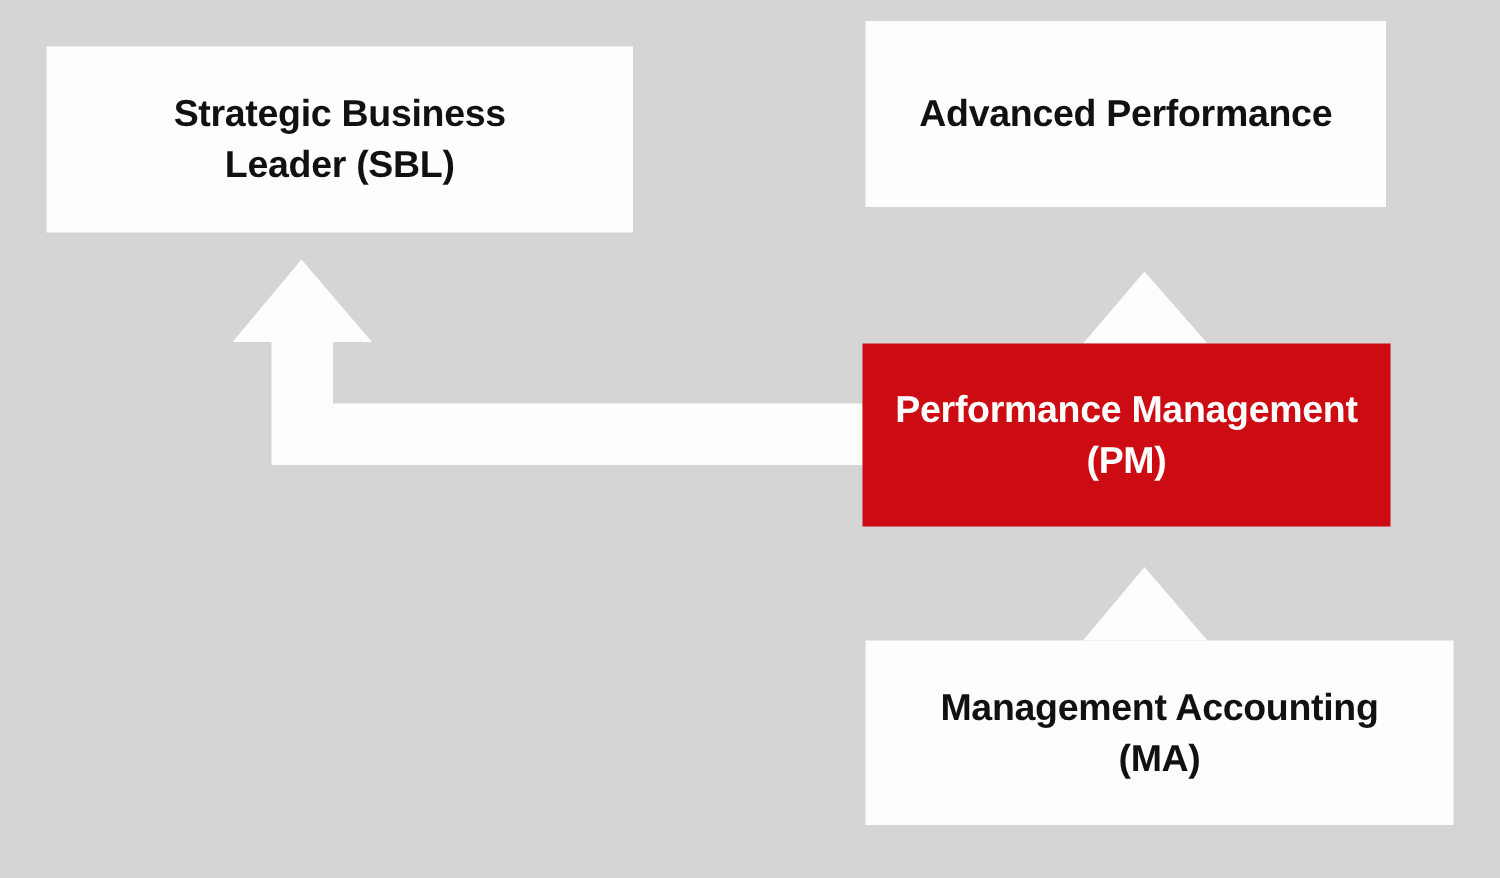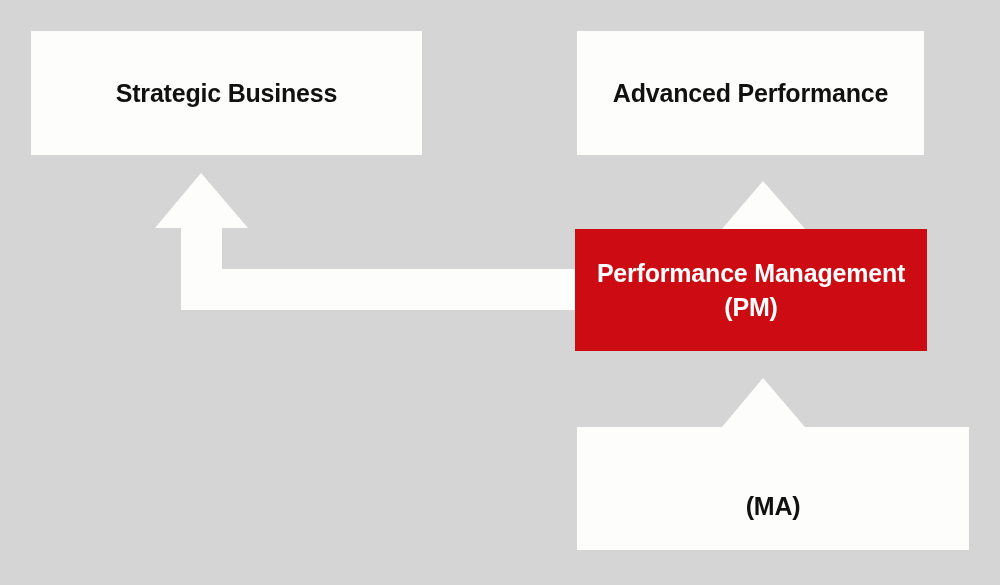--- a/index.html
+++ b/index.html
@@ -42,21 +42,21 @@
   }
   .node-red {
     background: #cc0b12;
   }
   .node-red .node-label {
     color: #ffffff;
   }
 
   
   #node-sbl { left: 31px;  top: 31px;  width: 391px; height: 124px; }
-  #node-apm { left: 577px; top: 31px;  width: 347px; height: 124px; }
+  #node-apm { left: 577px; top: 14px;  width: 347px; height: 124px; }
   #node-pm  { left: 575px; top: 229px; width: 352px; height: 122px; }
   #node-ma  { left: 577px; top: 427px; width: 392px; height: 123px; }
 
   
   #connectors {
     position: absolute;
     left: 0;
     top: 0;
     width: 1000px;
     height: 585px;
@@ -81,36 +81,37 @@
              Z"></path>
 
     <path fill="#fdfdfb" d="M 763,181 L 805,229 L 722,229 Z"></path>
 
     <path fill="#fdfdfb" d="M 763,378 L 805,427 L 722,427 Z"></path>
   </svg>
 
   <div class="node node-white" id="node-sbl">
     <div class="node-label">
       <span>Strategic Business</span><br>
+      <span>Leader (SBL)</span>
     </div>
   </div>
 
   <div class="node node-white" id="node-apm">
     <div class="node-label">
       <span>Advanced Performance</span><br>
     </div>
   </div>
 
   <div class="node node-red" id="node-pm">
     <div class="node-label">
       <span>Performance Management</span><br>
       <span>(PM)</span>
     </div>
   </div>
 
   <div class="node node-white" id="node-ma">
     <div class="node-label">
-      <br>
+      <span>Management Accounting</span><br>
       <span>(MA)</span>
     </div>
   </div>
 
 </div>
 
 </body></html>

